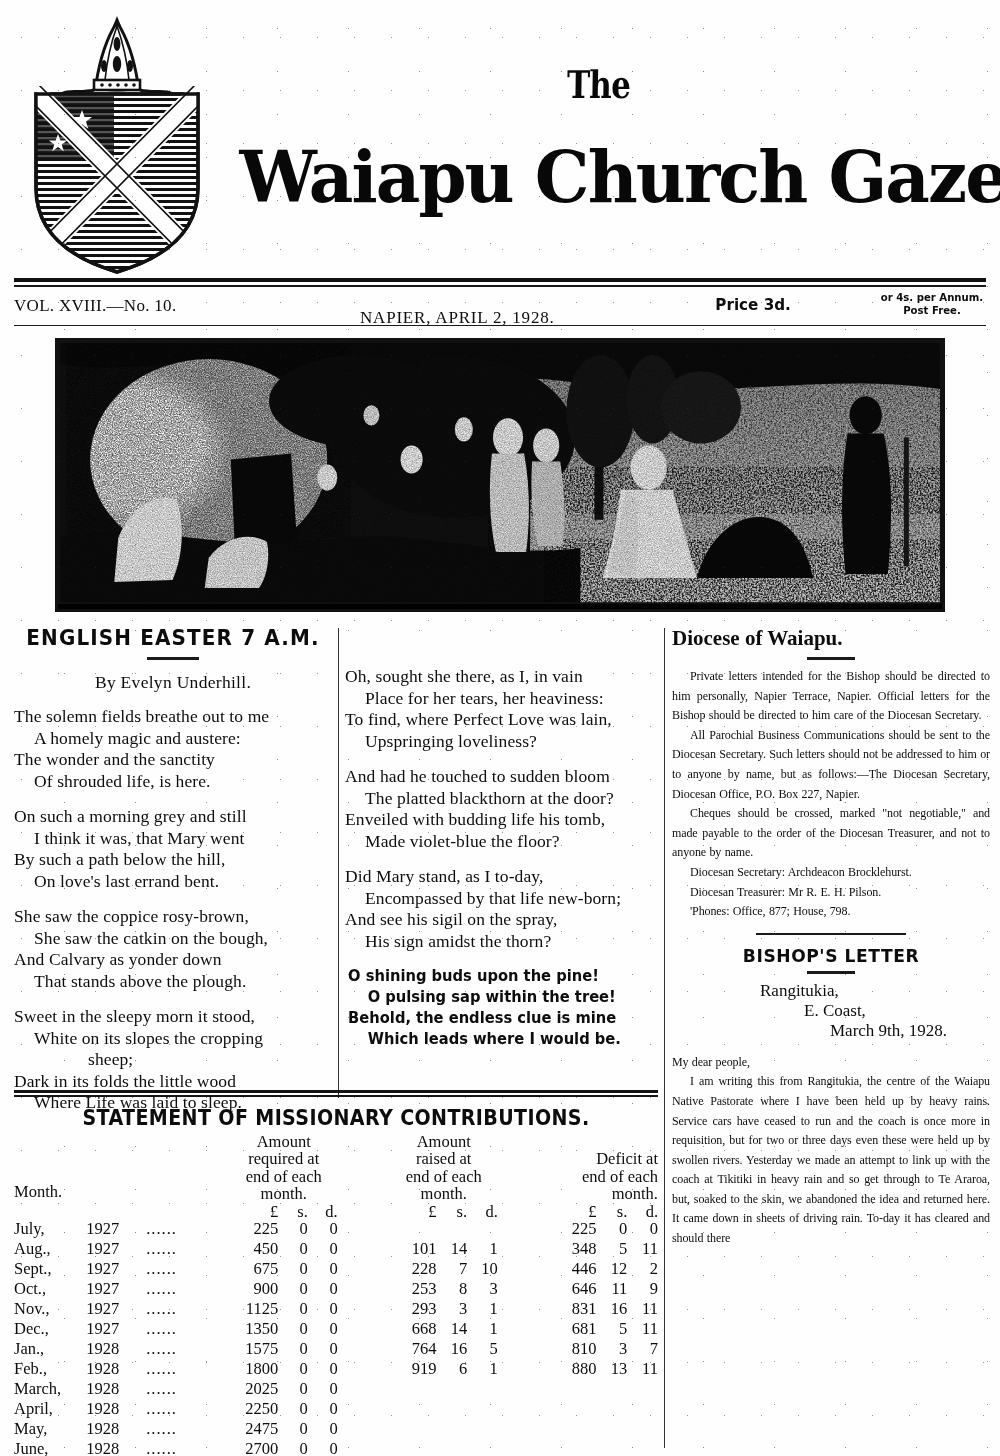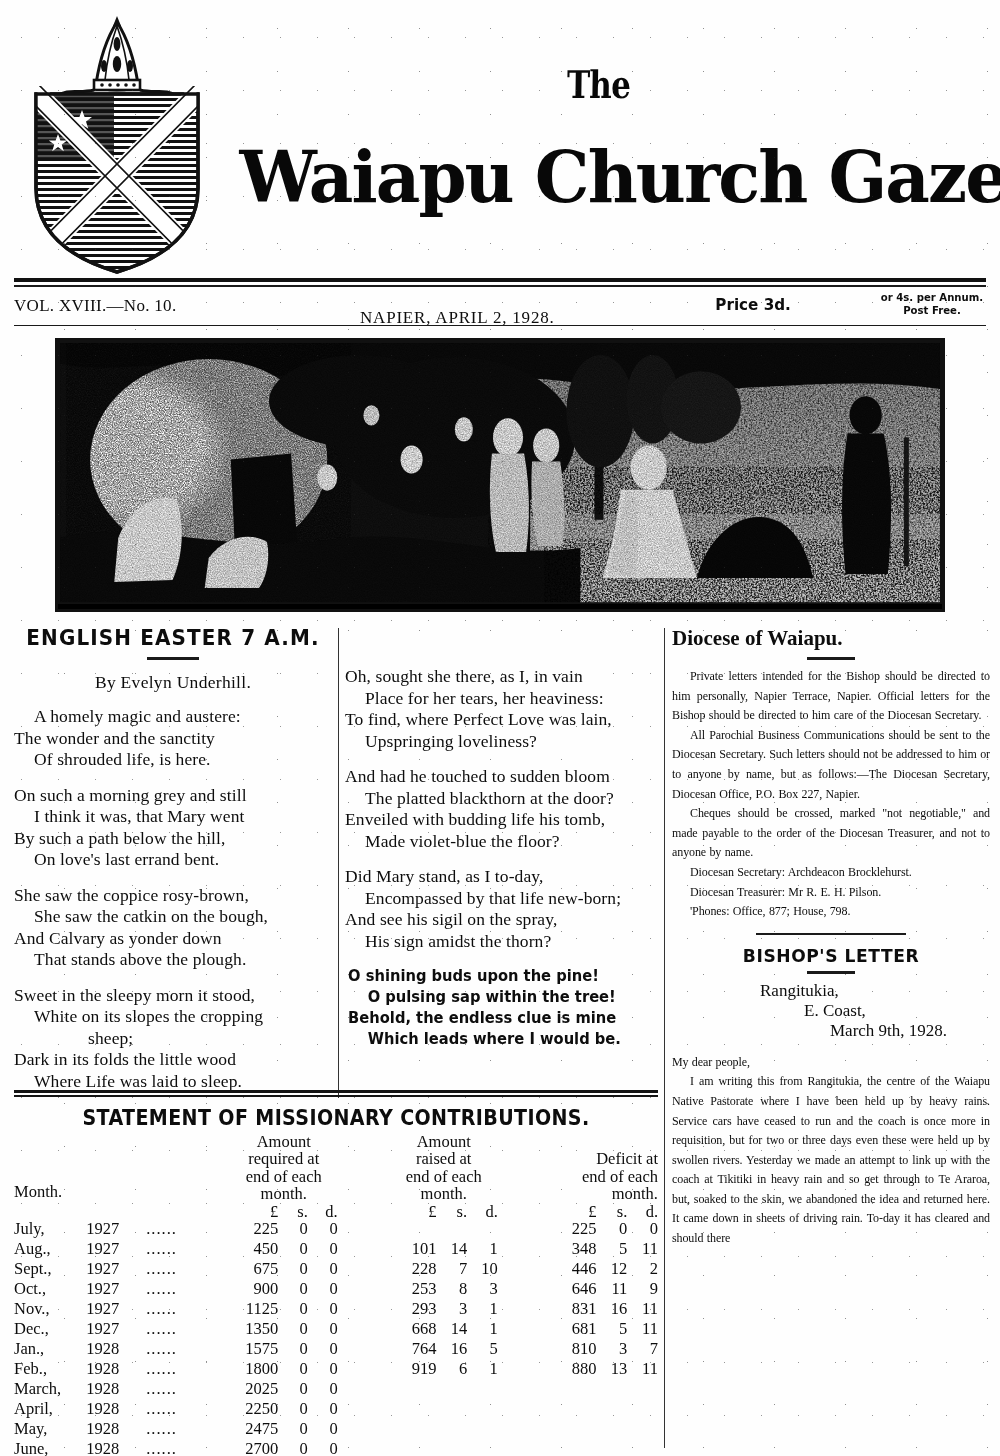--- a/index.html
+++ b/index.html
@@ -275,20 +275,21 @@
 
     <div class="vrule" style="left:338px;top:2px;height:470px;"></div>
     <div class="vrule" style="left:664px;top:2px;height:820px;"></div>
 
     <div class="col colA">
       <h1 class="poemtitle">ENGLISH  EASTER  7  A.M.</h1>
       <div class="shortrule"></div>
       <div class="byline">By Evelyn Underhill.</div>
       <div id="stanzas-left">
           <div class="verse">
+            <div class="l">The solemn fields breathe out to me</div>
             <div class="l i">A homely magic and austere:</div>
             <div class="l">The wonder and the sanctity</div>
             <div class="l i">Of shrouded life, is here.</div>
           </div>
           <div class="verse">
             <div class="l">On such a morning grey and still</div>
             <div class="l i">I think it was, that Mary went</div>
             <div class="l">By such a path below the hill,</div>
             <div class="l i">On love's last errand bent.</div>
           </div>

